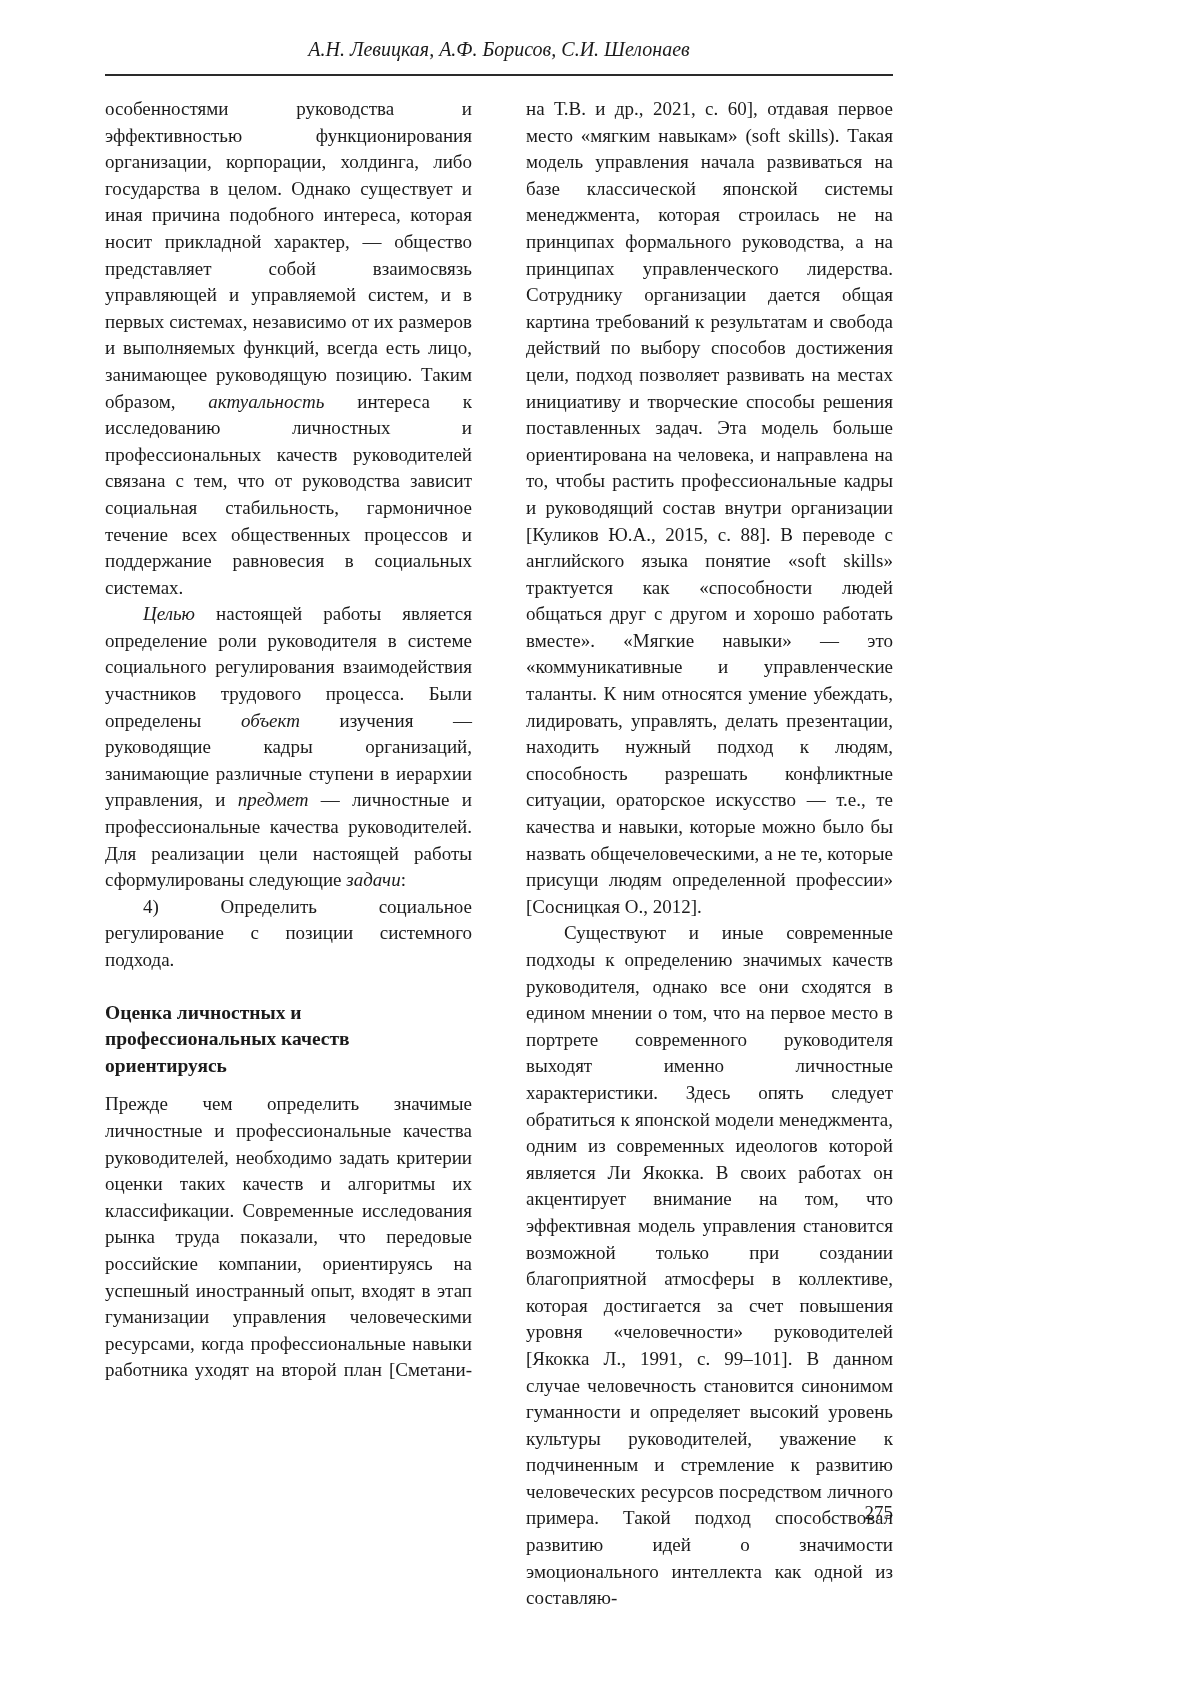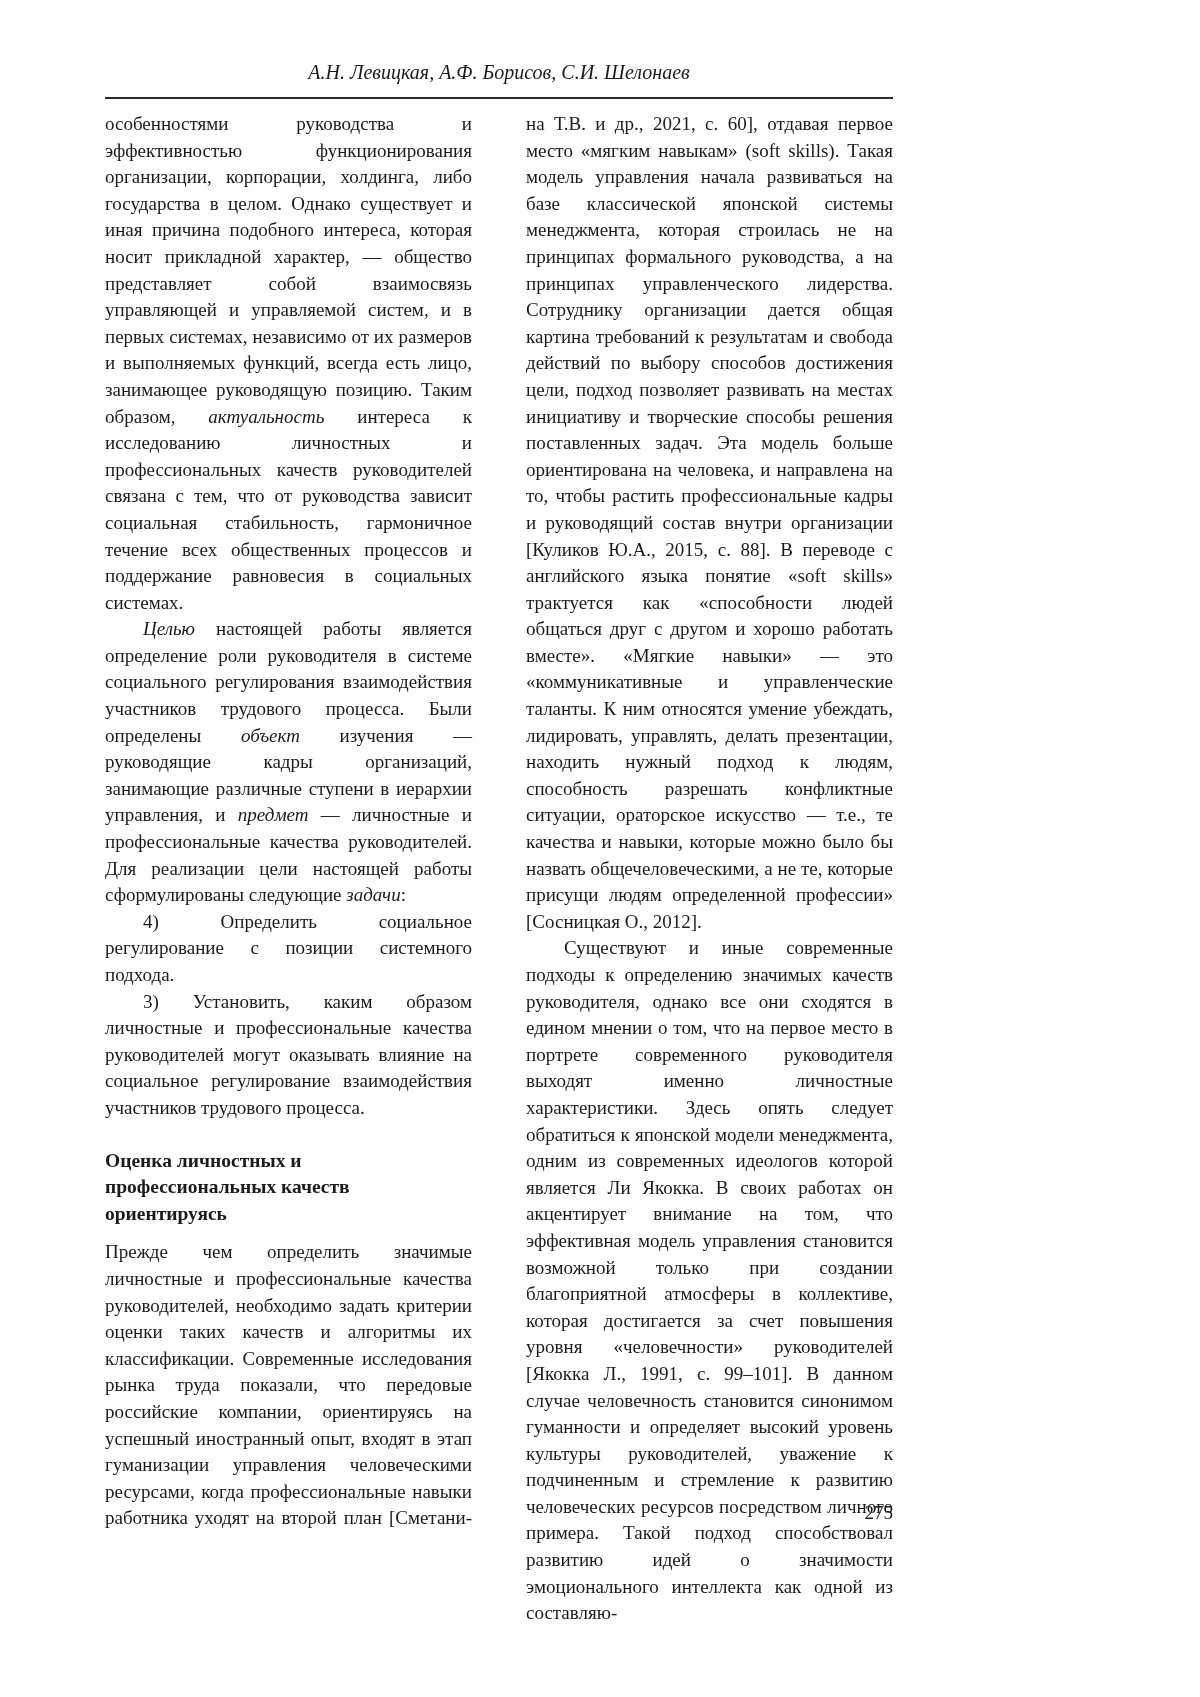--- a/index.html
+++ b/index.html
@@ -5,38 +5,38 @@
   html, body {
     margin: 0;
     padding: 0;
     background: #ffffff;
   }
   .page {
     position: relative;
     width: 1086px;
     height: 1697px;
     box-sizing: border-box;
-    padding: 60px 193px 0 105px;
+    padding: 37px 193px 0 105px;
     background: #ffffff;
     color: #1b1b1b;
     font-family: "Liberation Serif", "DejaVu Serif", serif;
     overflow: hidden;
   }
   .header {
     text-align: center;
     font-style: italic;
     font-size: 20px;
     line-height: 24px;
     padding-bottom: 13px;
     border-bottom: 2px solid #2a2a2a;
   }
   .columns {
     display: flex;
     gap: 54px;
-    margin-top: 12px;
+    margin-top: 20px;
   }
   .col {
     flex: 1 1 0;
     min-width: 0;
     font-size: 19px;
     line-height: 26.6px;
     text-align: justify;
     hyphens: auto;
     -webkit-hyphens: auto;
   }
@@ -76,21 +76,20 @@
 
   <div class="header">
     <span>А.Н. Левицкая, А.Ф. Борисов, С.И. Шелонаев</span>
   </div>
 
   <div class="columns">
     <div class="col" id="col-left">
         <p class="para"><span>особенностями руководства и эффективностью функционирования организации, корпорации, холдинга, либо государства в целом. Однако существует и иная причина подобного интереса, которая носит прикладной характер, — общество представляет собой взаимосвязь управляющей и управляемой систем, и в первых системах, независимо от их размеров и выполняемых функций, всегда есть лицо, занимающее руководящую позицию. Таким образом, </span><span class="it">актуальность</span><span> интереса к исследованию личностных и профессиональных качеств руководителей связана с тем, что от руководства зависит социальная стабильность, гармоничное течение всех общественных процессов и поддержание равновесия в социальных системах.</span></p>
         <p class="para indent"><span class="it">Целью</span><span> настоящей работы является определение роли руководителя в системе социального регулирования взаимодействия участников трудового процесса. Были определены </span><span class="it">объект</span><span> изучения — руководящие кадры организаций, занимающие различные ступени в иерархии управления, и </span><span class="it">предмет</span><span> — личностные и профессиональные качества руководителей. Для реализации цели настоящей работы сформулированы следующие </span><span class="it">задачи</span><span>:</span></p>
         <p class="para indent"><span>4) Определить социальное регулирование с позиции системного подхода.</span></p>
-        <p class="para indent"><span>3) Установить, каким образом личностные и профессиональные качества руководителей могут оказывать влияние на социальное регулирование взаимодействия участников трудового процесса.</span></p>
         <h2 class="section-heading"><span>Оценка личностных и профессиональных качеств ориентируясь</span></h2>
         <p class="para cont-justify"><span>Прежде чем определить значимые личностные и профессиональные качества руководителей, необходимо задать критерии оценки таких качеств и алгоритмы их классификации. Современные исследования рынка труда показали, что передовые российские компании, ориентируясь на успешный иностранный опыт, входят в этап гуманизации управления человеческими ресурсами, когда профессиональные навыки работника уходят на второй план [Сметани-</span></p>
       </div>
     <div class="col" id="col-right">
         <p class="para"><span>на Т.В. и др., 2021, с. 60], отдавая первое место «мягким навыкам» (soft skills). Такая модель управления начала развиваться на базе классической японской системы менеджмента, которая строилась не на принципах формального руководства, а на принципах управленческого лидерства. Сотруднику организации дается общая картина требований к результатам и свобода действий по выбору способов достижения цели, подход позволяет развивать на местах инициативу и творческие способы решения поставленных задач. Эта модель больше ориентирована на человека, и направлена на то, чтобы растить профессиональные кадры и руководящий состав внутри организации [Куликов Ю.А., 2015, с. 88]. В переводе с английского языка понятие «soft skills» трактуется как «способности людей общаться друг с другом и хорошо работать вместе». «Мягкие навыки» — это «коммуникативные и управленческие таланты. К ним относятся умение убеждать, лидировать, управлять, делать презентации, находить нужный подход к людям, способность разрешать конфликтные ситуации, ораторское искусство — т.е., те качества и навыки, которые можно было бы назвать общечеловеческими, а не те, которые присущи людям определенной профессии» [Сосницкая О., 2012].</span></p>
         <p class="para indent cont-justify"><span>Существуют и иные современные подходы к определению значимых качеств руководителя, однако все они сходятся в едином мнении о том, что на первое место в портрете современного руководителя выходят именно личностные характеристики. Здесь опять следует обратиться к японской модели менеджмента, одним из современных идеологов которой является Ли Якокка. В своих работах он акцентирует внимание на том, что эффективная модель управления становится возможной только при создании благоприятной атмосферы в коллективе, которая достигается за счет повышения уровня «человечности» руководителей [Якокка Л., 1991, с. 99–101]. В данном случае человечность становится синонимом гуманности и определяет высокий уровень культуры руководителей, уважение к подчиненным и стремление к развитию человеческих ресурсов посредством личного примера. Такой подход способствовал развитию идей о значимости эмоционального интеллекта как одной из составляю-</span></p>
       </div>
   </div>
 
   <div class="page-number">275</div>

